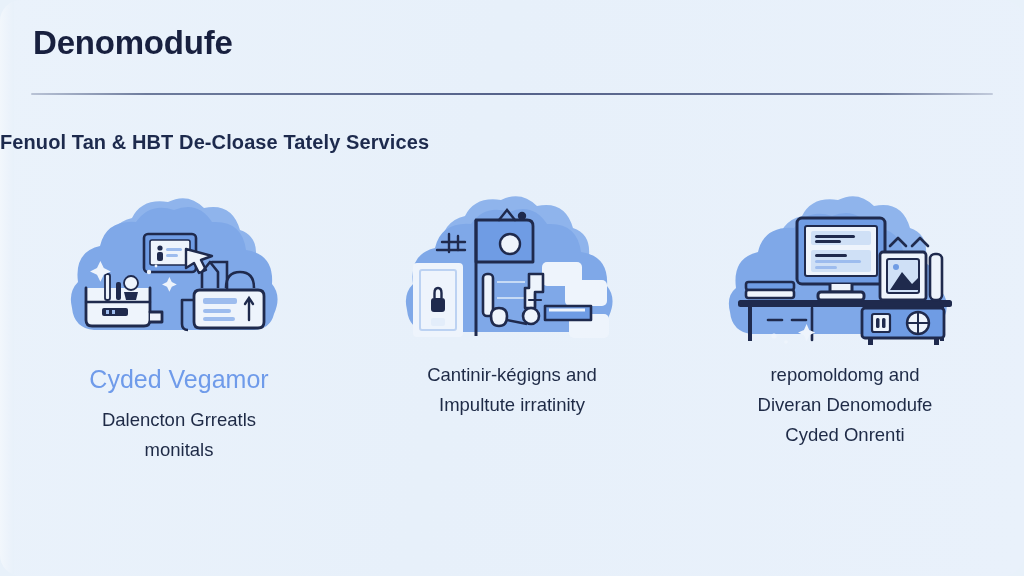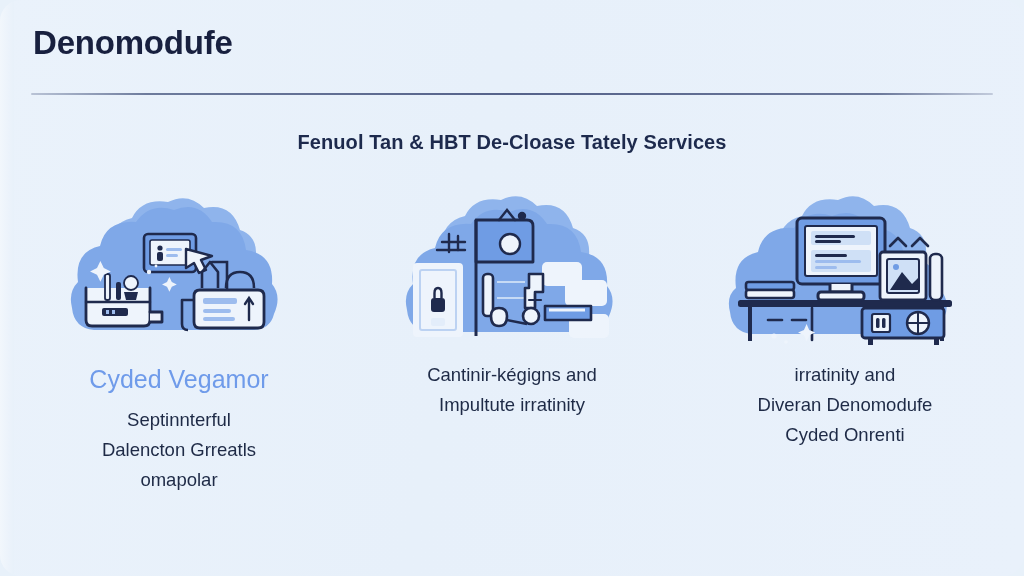--- a/index.html
+++ b/index.html
@@ -52,21 +52,21 @@
     height: 2px;
     background: linear-gradient(90deg, #b9c3d6 0%, #6d7b9c 12%, #55628a 50%, #6b789a 88%, #c2cbdc 100%);
     border-radius: 1px;
   }
 
   #subtitle {
     position: absolute;
     left: 0;
     top: 131px;
     width: 1024px;
-    text-align: center;
+    text-align: left;
     font-size: 20px;
     font-weight: bold;
     color: #1d2a4d;
     letter-spacing: 0.1px;
     white-space: nowrap;
   }
 
   #columns {
     position: absolute;
     left: 16px;
@@ -191,23 +191,22 @@
           </g>
 
           <g fill="none" stroke="#1f2a4d" stroke-width="2.6" stroke-linejoin="round">
             <path d="M156 92 L156 76 L164 66 L172 76 L172 92"></path>
             <path d="M180 92 Q180 76 194 76 Q208 76 208 92"></path>
           </g>
         </svg>
       </div>
       <div class="col-heading">Cyded Vegamor</div>
       <div class="col-body">
-        <span class="line">Septinnterful</span>
         <span class="line">Dalencton Grreatls</span>
-        <span class="line">omapolar</span>
+        <span class="line">monitals</span>
       </div>
     </div>
 
     <div class="column">
       <div class="illus">
         <svg viewBox="0 0 266 152" xmlns="http://www.w3.org/2000/svg">
           <g>
             <path d="M62 58 Q60 26 86 20 Q96 0 122 4 Q142 -6 158 10 Q186 4 194 32 Q212 38 210 60 L210 132 L62 132 Z" fill="#8fb4ec"></path>
           </g>
           <g>
@@ -357,20 +356,20 @@
             <circle cx="74" cy="146" r="1.8"></circle>
           </g>
 
           <g fill="none" stroke="#1f2a4d" stroke-width="2.6" stroke-linecap="round" stroke-linejoin="round">
             <path d="M178 50 L186 42 L194 50"></path>
             <path d="M200 50 L208 42 L216 50"></path>
           </g>
         </svg>
       </div>
       <div class="col-body">
-        <span class="line">irratinity and</span>
+        <span class="line">repomoldomg and</span>
         <span class="line">Diveran Denomodufe</span>
         <span class="line">Cyded Onrenti</span>
       </div>
     </div>
 
   </div>
 </div>
 
 </body></html>

